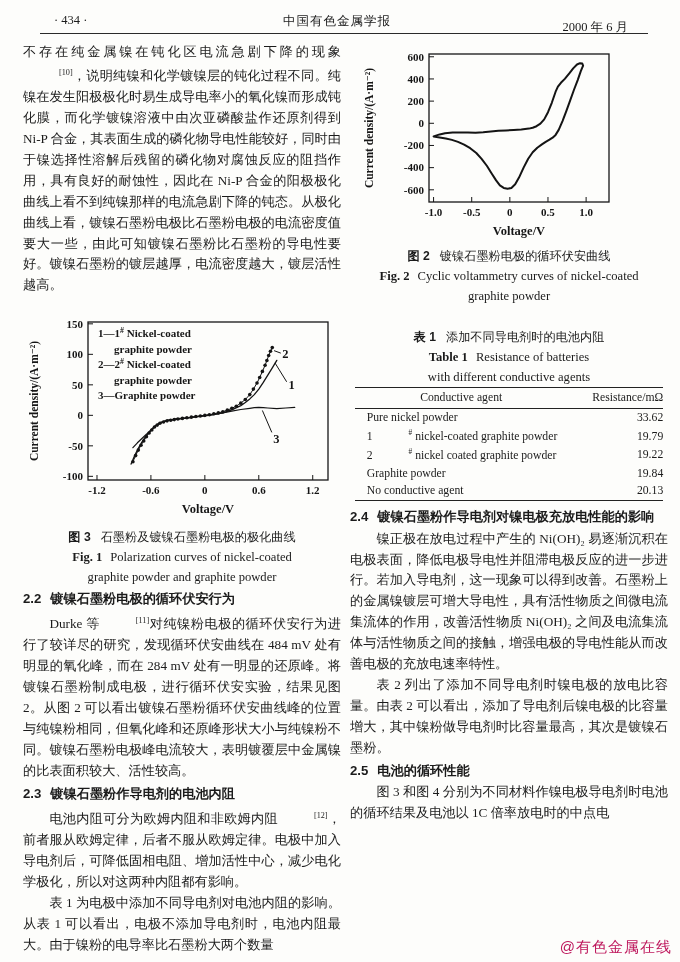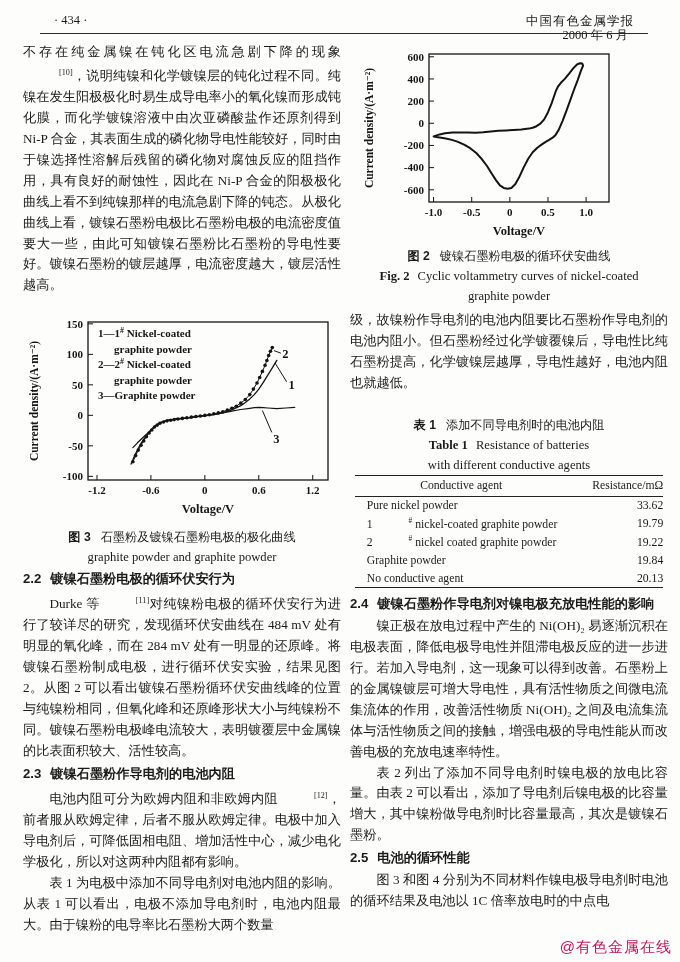--- a/index.html
+++ b/index.html
@@ -1,22 +1,22 @@
 <!DOCTYPE html>
 <html><head>
 <meta charset="utf-8">
 <style>
   html,body{margin:0;padding:0;background:#888;}
   .page{position:relative;width:680px;height:962px;background:#fdfdfb;overflow:hidden;
         font-family:"Liberation Serif","DejaVu Serif",serif;color:#1b1b1b;}
   
   .hdr{position:absolute;top:13px;left:40px;right:34px;height:18px;font-size:12.5px;}
   .hdr .pgno{position:absolute;left:14px;top:0;}
-  .hdr .jtitle{position:absolute;left:0;right:12px;text-align:right;top:0;letter-spacing:1px;}
-  .hdr .idate{position:absolute;right:18px;top:14px;}
+  .hdr .jtitle{position:absolute;left:0;right:12px;text-align:center;top:0;letter-spacing:1px;}
+  .hdr .idate{position:absolute;right:18px;top:6px;}
   .hdr-rule{position:absolute;top:33px;left:40px;right:32px;border-top:1.4px solid #2a2a2a;}
   
   .col{position:absolute;top:42px;width:318px;}
   .col-left{left:23px;}
   .col-right{left:350px;}
   p.body{margin:0;font-size:13.2px;line-height:20.9px;text-align:justify;}
   p.ind{text-indent:2em;}
   sup{font-size:0.62em;padding-left:36px;}
   .sec-h{display:flex;gap:9px;margin:2px 0 1px 0;font-family:"Liberation Sans","DejaVu Sans",sans-serif;
          font-weight:bold;font-size:13.2px;line-height:20.9px;}
@@ -137,20 +137,23 @@
           <line x1="250.0674157303371" y1="34.67181467181467" x2="256.80898876404495" y2="37.11196911196912" stroke="#141414" stroke-width="1"></line>
           <text x="258.1573033707865" y="42.33204633204633" font-size="12.5" font-weight="bold">2</text>
           <line x1="250.96629213483146" y1="46.87258687258688" x2="262.65168539325845" y2="65.78378378378379" stroke="#141414" stroke-width="1"></line>
           <text x="264.44943820224717" y="72.83397683397683" font-size="12.5" font-weight="bold">1</text>
           <line x1="238.38202247191012" y1="94.45559845559845" x2="247.82022471910113" y2="116.41698841698842" stroke="#141414" stroke-width="1"></line>
           <text x="249.1685393258427" y="126.51737451737452" font-size="12.5" font-weight="bold">3</text>
         </svg>
       <div class="cap-cn">
         <span class="lab">图 3</span><span>石墨粉及镀镍石墨粉电极的极化曲线</span>
       </div>
+      <div class="cap-en">
+        <span class="lab">Fig. 1</span><span>Polarization curves of nickel-coated</span>
+      </div>
       <div class="cap-en2">graphite powder and graphite powder</div>
     </figure>
 
     <div class="sec-h">
       <span class="num">2.2</span>
       <span>镀镍石墨粉电极的循环伏安行为</span>
     </div>
     <p class="body ind">Durke 等<sup>[11]</sup>对纯镍粉电极的循环伏安行为进行了较详尽的研究，发现循环伏安曲线在 484 mV 处有明显的氧化峰，而在 284 mV 处有一明显的还原峰。将镀镍石墨粉制成电极，进行循环伏安实验，结果见图 2。从图 2 可以看出镀镍石墨粉循环伏安曲线峰的位置与纯镍粉相同，但氧化峰和还原峰形状大小与纯镍粉不同。镀镍石墨粉电极峰电流较大，表明镀覆层中金属镍的比表面积较大、活性较高。</p>
 
     <div class="sec-h">
@@ -195,21 +198,20 @@
         </svg>
       <div class="cap-cn">
         <span class="lab">图 2</span><span>镀镍石墨粉电极的循环伏安曲线</span>
       </div>
       <div class="cap-en">
         <span class="lab">Fig. 2</span><span>Cyclic voltammetry curves of nickel-coated</span>
       </div>
       <div class="cap-en2">graphite powder</div>
     </figure>
 
-    <p class="body" style="margin-top:4px;">级，故镍粉作导电剂的电池内阻要比石墨粉作导电剂的电池内阻小。但石墨粉经过化学镀覆镍后，导电性比纯石墨粉提高，化学镀镍层越厚，导电性越好，电池内阻也就越低。</p>
 
     <div class="tbl-caps">
       <div class="cap-cn">
         <span class="lab">表 1</span><span>添加不同导电剂时的电池内阻</span>
       </div>
       <div class="cap-en">
         <span class="lab">Table 1</span><span>Resistance of batteries</span>
       </div>
       <div class="cap-en2">with different conductive agents</div>
     </div>

